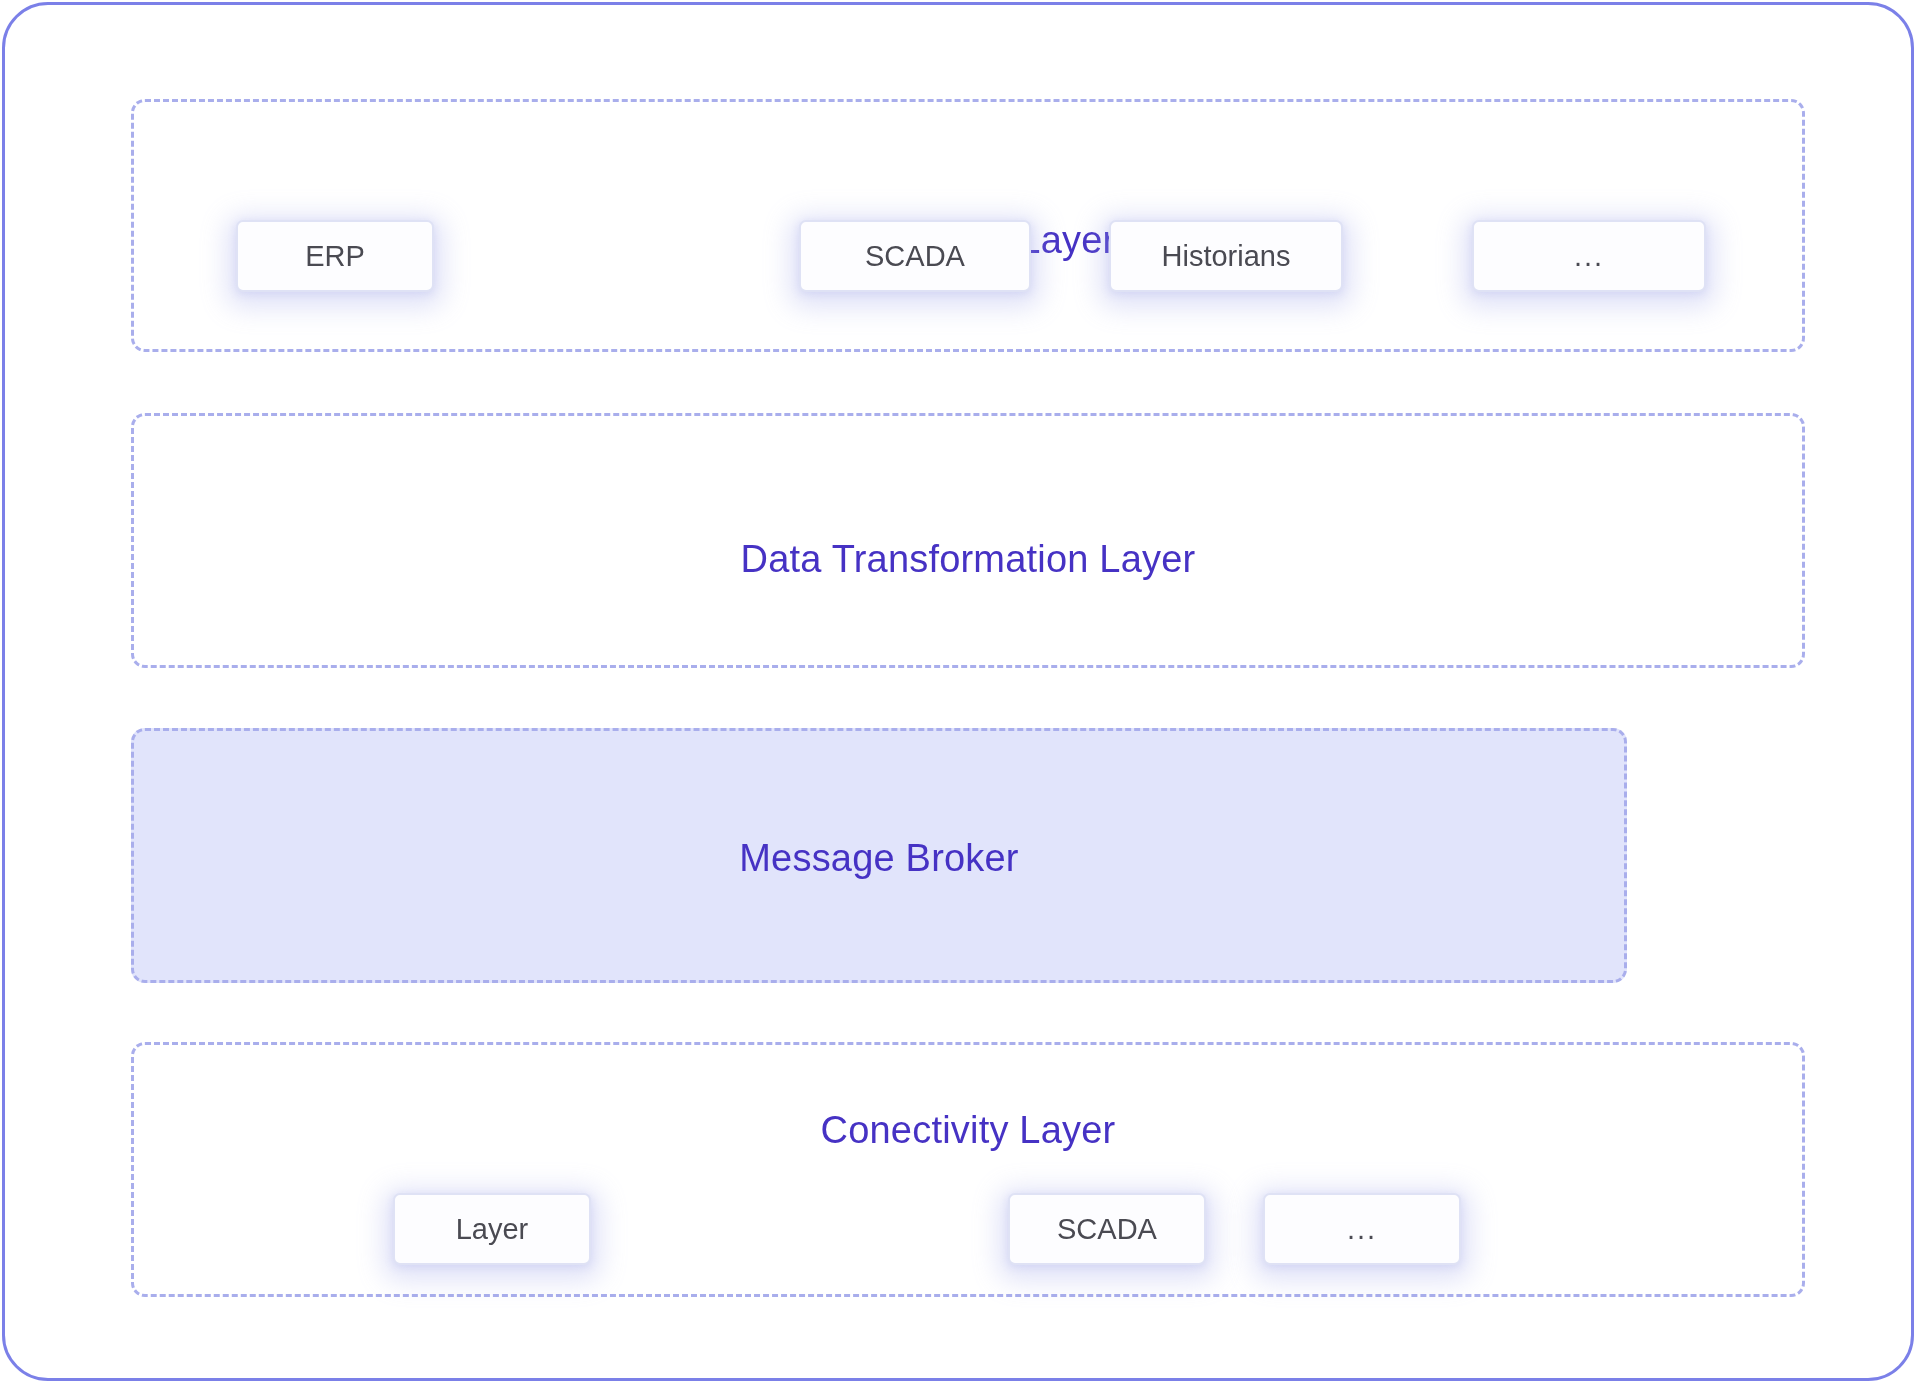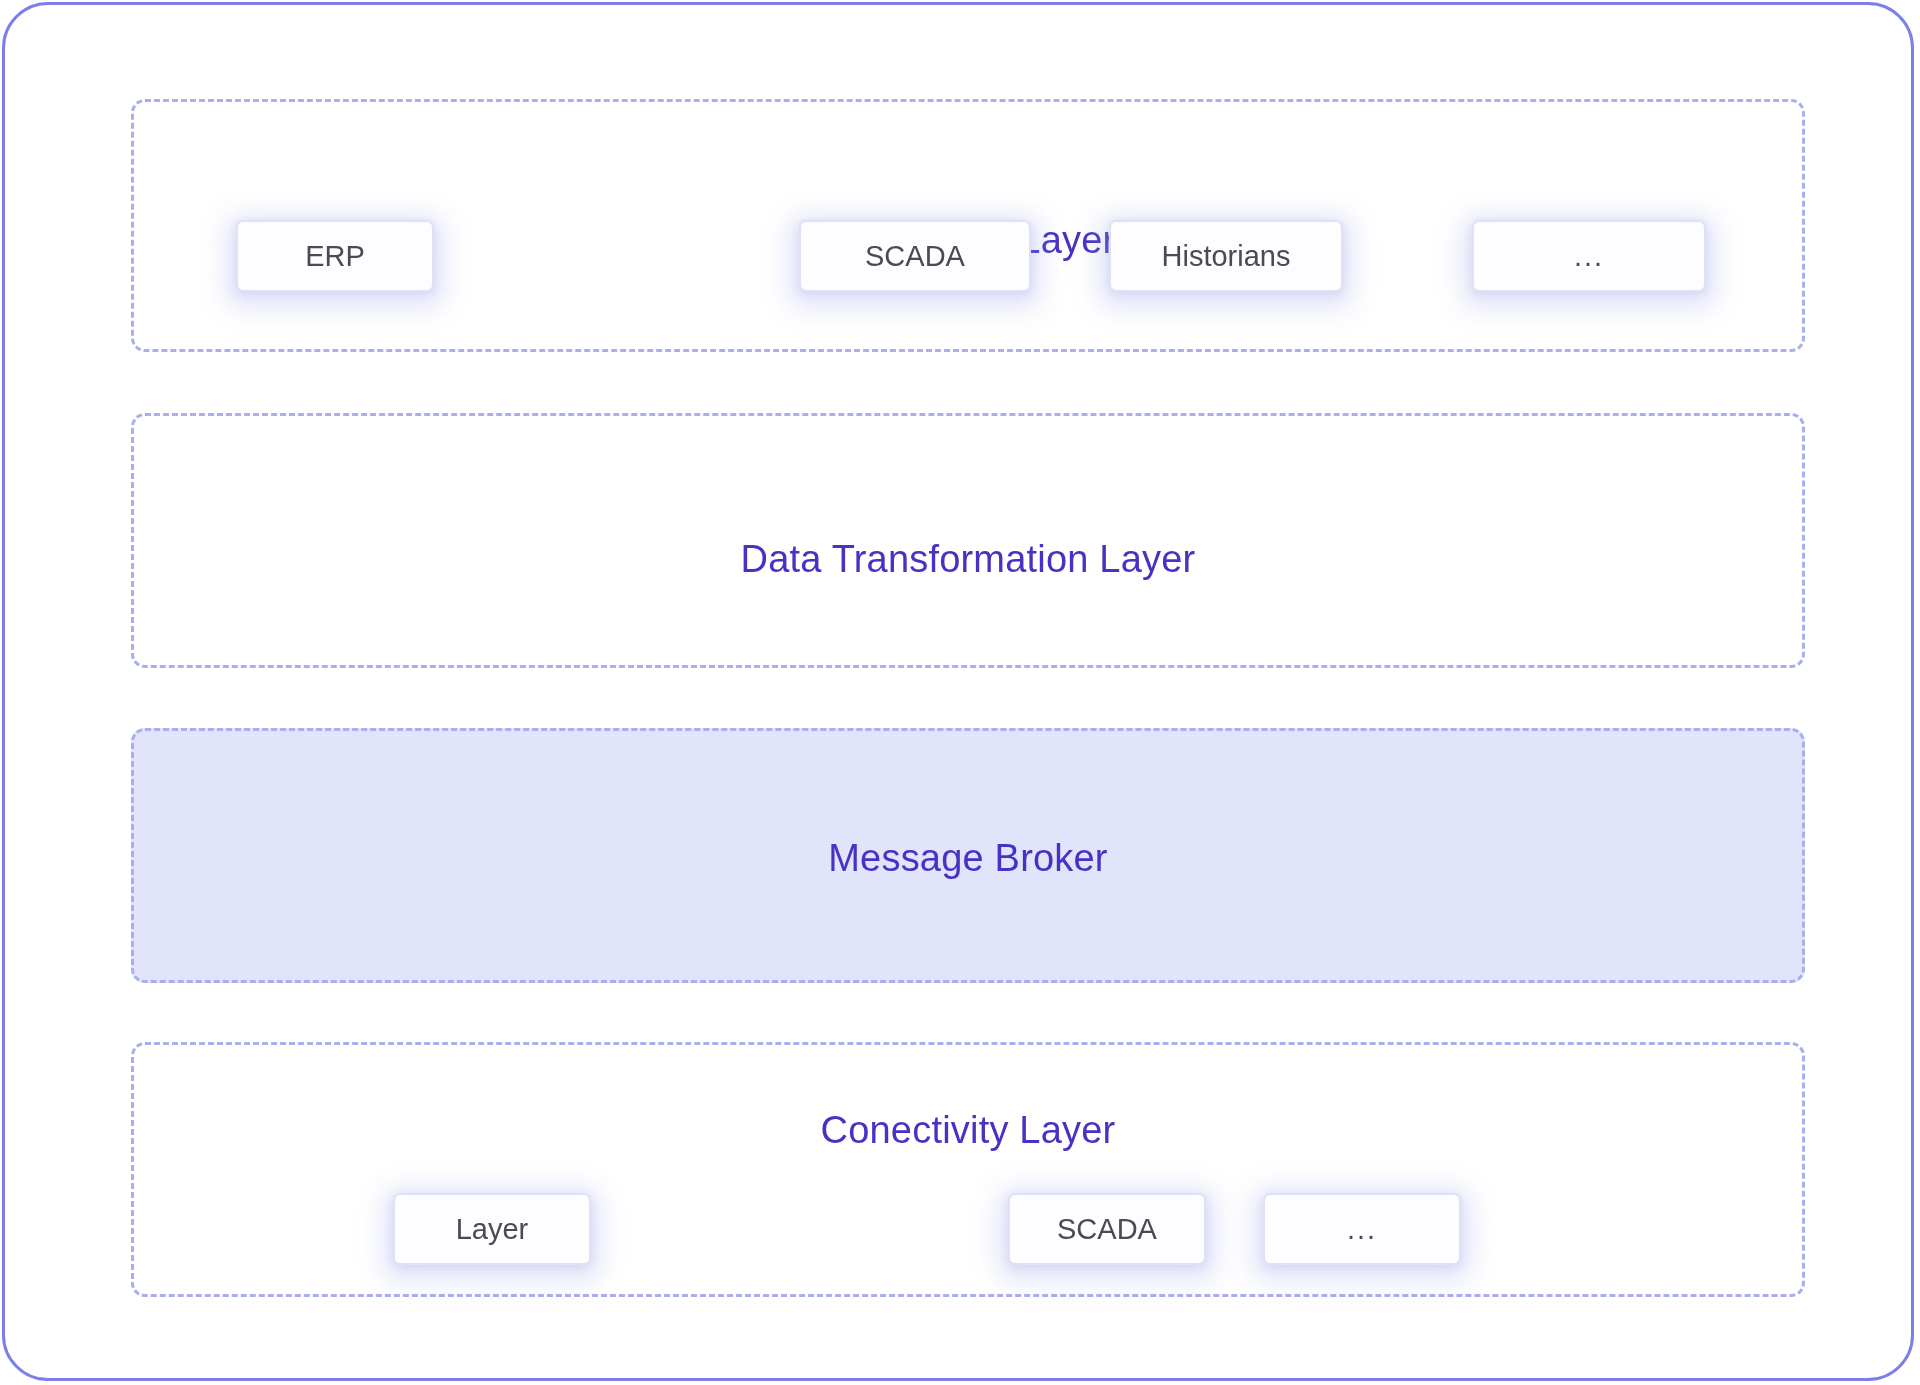--- a/index.html
+++ b/index.html
@@ -102,21 +102,21 @@
       <div class="chip" style="left:1338px; width:234px;">
         <span class="dots">...</span>
       </div>
     </div>
   </div>
 
   <div class="layer" style="left:126px; top:408px; width:1674px; height:255px;">
     <div class="layer-title" style="top:106px;margin-top:16px;">Data Transformation Layer</div>
   </div>
 
-  <div class="layer filled" style="left:126px; top:723px; width:1674px; height:255px;">
+  <div class="layer filled" style="left:126px; top:723px; width:1496px; height:255px;">
     <div class="layer-title" style="top:106px;">Message Broker</div>
   </div>
 
   <div class="layer" style="left:126px; top:1037px; width:1674px; height:255px;">
     <div class="layer-title" style="top:64px;">Conectivity Layer</div>
 
     <div class="chip-row" style="top:148px;">
       <div class="chip" style="left:259px; width:198px;">
         <span>Layer</span>
       </div>

